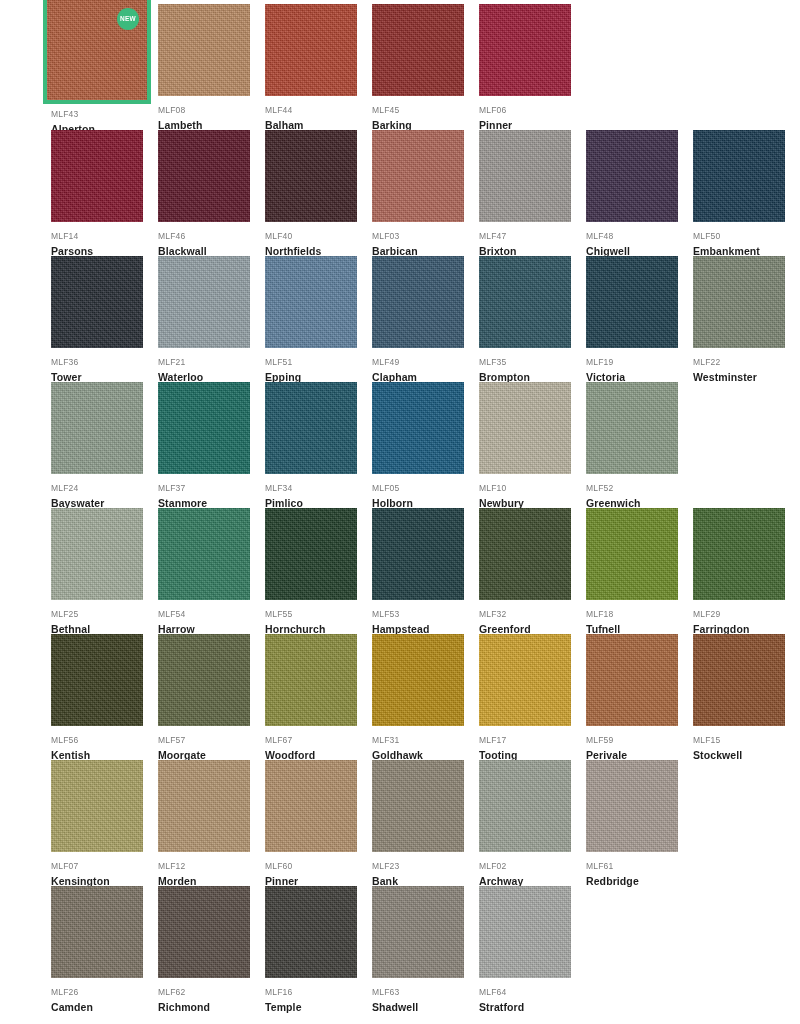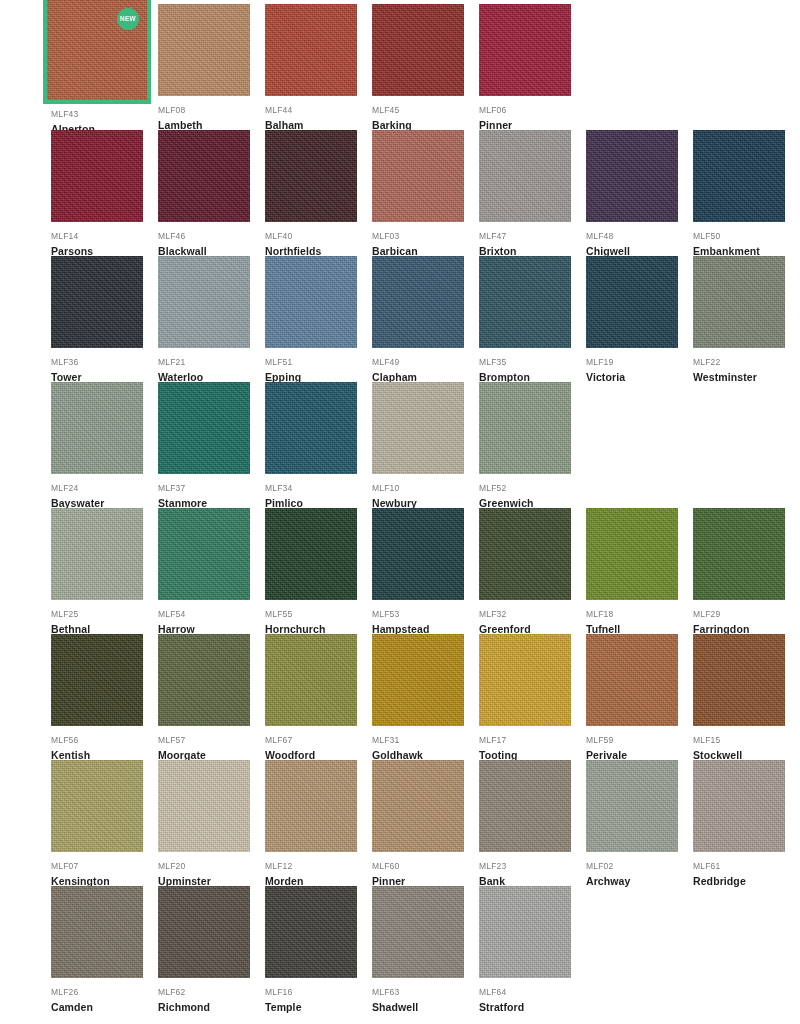--- a/index.html
+++ b/index.html
@@ -283,20 +283,27 @@
           </div>
         </div>
         <div class="swatch-cell">
           <div class="swatch-tile" style="background-color: rgb(28, 85, 102);"></div>
           <div class="swatch-meta">
             <div class="swatch-code">MLF34</div>
             <div class="swatch-name">Pimlico</div>
           </div>
         </div>
         <div class="swatch-cell">
+          <div class="swatch-tile" style="background-color: rgb(21, 89, 127);"></div>
+          <div class="swatch-meta">
+            <div class="swatch-code">MLF05</div>
+            <div class="swatch-name">Holborn</div>
+          </div>
+        </div>
+        <div class="swatch-cell">
           <div class="swatch-tile" style="background-color: rgb(186, 180, 160);"></div>
           <div class="swatch-meta">
             <div class="swatch-code">MLF10</div>
             <div class="swatch-name">Newbury</div>
           </div>
         </div>
         <div class="swatch-cell">
           <div class="swatch-tile" style="background-color: rgb(139, 156, 135);"></div>
           <div class="swatch-meta">
             <div class="swatch-code">MLF52</div>
@@ -408,27 +415,20 @@
       </div>
       <div class="swatch-row">
         <div class="swatch-cell">
           <div class="swatch-tile" style="background-color: rgb(170, 162, 99);"></div>
           <div class="swatch-meta">
             <div class="swatch-code">MLF07</div>
             <div class="swatch-name">Kensington</div>
           </div>
         </div>
         <div class="swatch-cell">
-          <div class="swatch-tile" style="background-color: rgb(205, 194, 173);"></div>
-          <div class="swatch-meta">
-            <div class="swatch-code">MLF20</div>
-            <div class="swatch-name">Upminster</div>
-          </div>
-        </div>
-        <div class="swatch-cell">
           <div class="swatch-tile" style="background-color: rgb(180, 149, 112);"></div>
           <div class="swatch-meta">
             <div class="swatch-code">MLF12</div>
             <div class="swatch-name">Morden</div>
           </div>
         </div>
         <div class="swatch-cell">
           <div class="swatch-tile" style="background-color: rgb(179, 144, 106);"></div>
           <div class="swatch-meta">
             <div class="swatch-code">MLF60</div>

